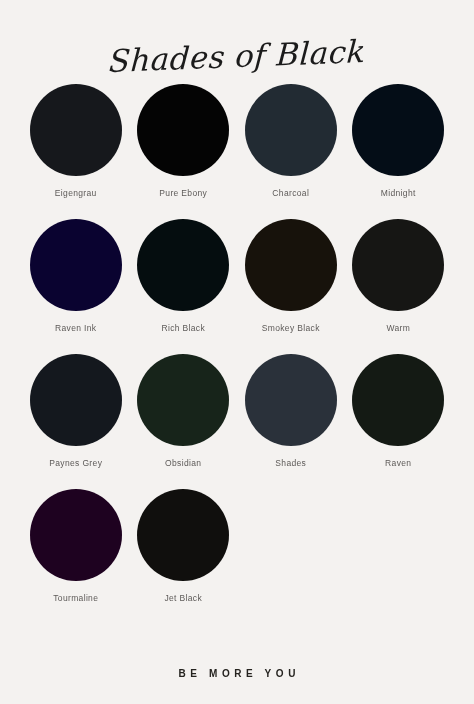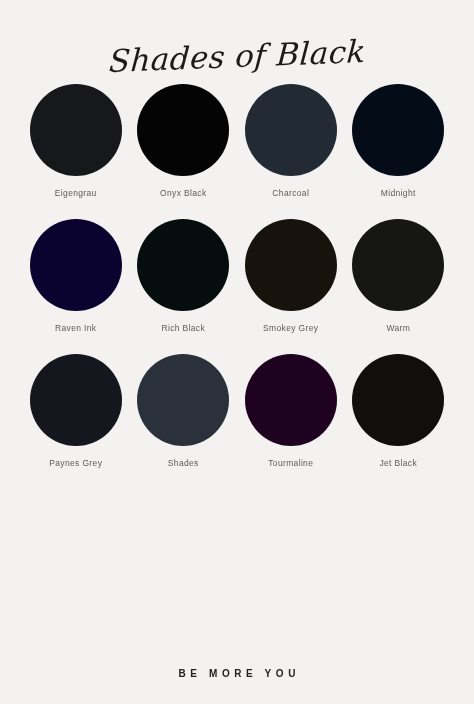--- a/index.html
+++ b/index.html
@@ -108,53 +108,61 @@
     <div class="title">Shades of Black</div>
   </div>
 
   <div class="grid">
       <div class="swatch-cell">
         <span class="swatch-dot" style="background: rgb(22, 24, 28);"></span>
         <span class="swatch-label">Eigengrau</span>
       </div>
       <div class="swatch-cell">
         <span class="swatch-dot" style="background: rgb(4, 4, 4);"></span>
-        <span class="swatch-label">Onyx Black</span>
+        <span class="swatch-label">Pure Ebony</span>
       </div>
       <div class="swatch-cell">
         <span class="swatch-dot" style="background: rgb(34, 43, 51);"></span>
         <span class="swatch-label">Charcoal</span>
       </div>
       <div class="swatch-cell">
         <span class="swatch-dot" style="background: rgb(4, 13, 23);"></span>
         <span class="swatch-label">Midnight</span>
       </div>
       <div class="swatch-cell">
         <span class="swatch-dot" style="background: rgb(10, 3, 48);"></span>
         <span class="swatch-label">Raven Ink</span>
       </div>
       <div class="swatch-cell">
         <span class="swatch-dot" style="background: rgb(5, 13, 15);"></span>
         <span class="swatch-label">Rich Black</span>
       </div>
       <div class="swatch-cell">
         <span class="swatch-dot" style="background: rgb(23, 18, 11);"></span>
-        <span class="swatch-label">Smokey Grey</span>
+        <span class="swatch-label">Smokey Black</span>
       </div>
       <div class="swatch-cell">
         <span class="swatch-dot" style="background: rgb(22, 22, 20);"></span>
         <span class="swatch-label">Warm</span>
       </div>
       <div class="swatch-cell">
         <span class="swatch-dot" style="background: rgb(20, 24, 30);"></span>
         <span class="swatch-label">Paynes Grey</span>
       </div>
       <div class="swatch-cell">
+        <span class="swatch-dot" style="background: rgb(23, 36, 26);"></span>
+        <span class="swatch-label">Obsidian</span>
+      </div>
+      <div class="swatch-cell">
         <span class="swatch-dot" style="background: rgb(42, 49, 58);"></span>
         <span class="swatch-label">Shades</span>
+      </div>
+      <div class="swatch-cell">
+        <span class="swatch-dot" style="background: rgb(20, 26, 20);"></span>
+        <span class="swatch-label">Raven</span>
       </div>
       <div class="swatch-cell">
         <span class="swatch-dot" style="background: rgb(30, 2, 32);"></span>
         <span class="swatch-label">Tourmaline</span>
       </div>
       <div class="swatch-cell">
         <span class="swatch-dot" style="background: rgb(16, 15, 13);"></span>
         <span class="swatch-label">Jet Black</span>
       </div>
     </div>

